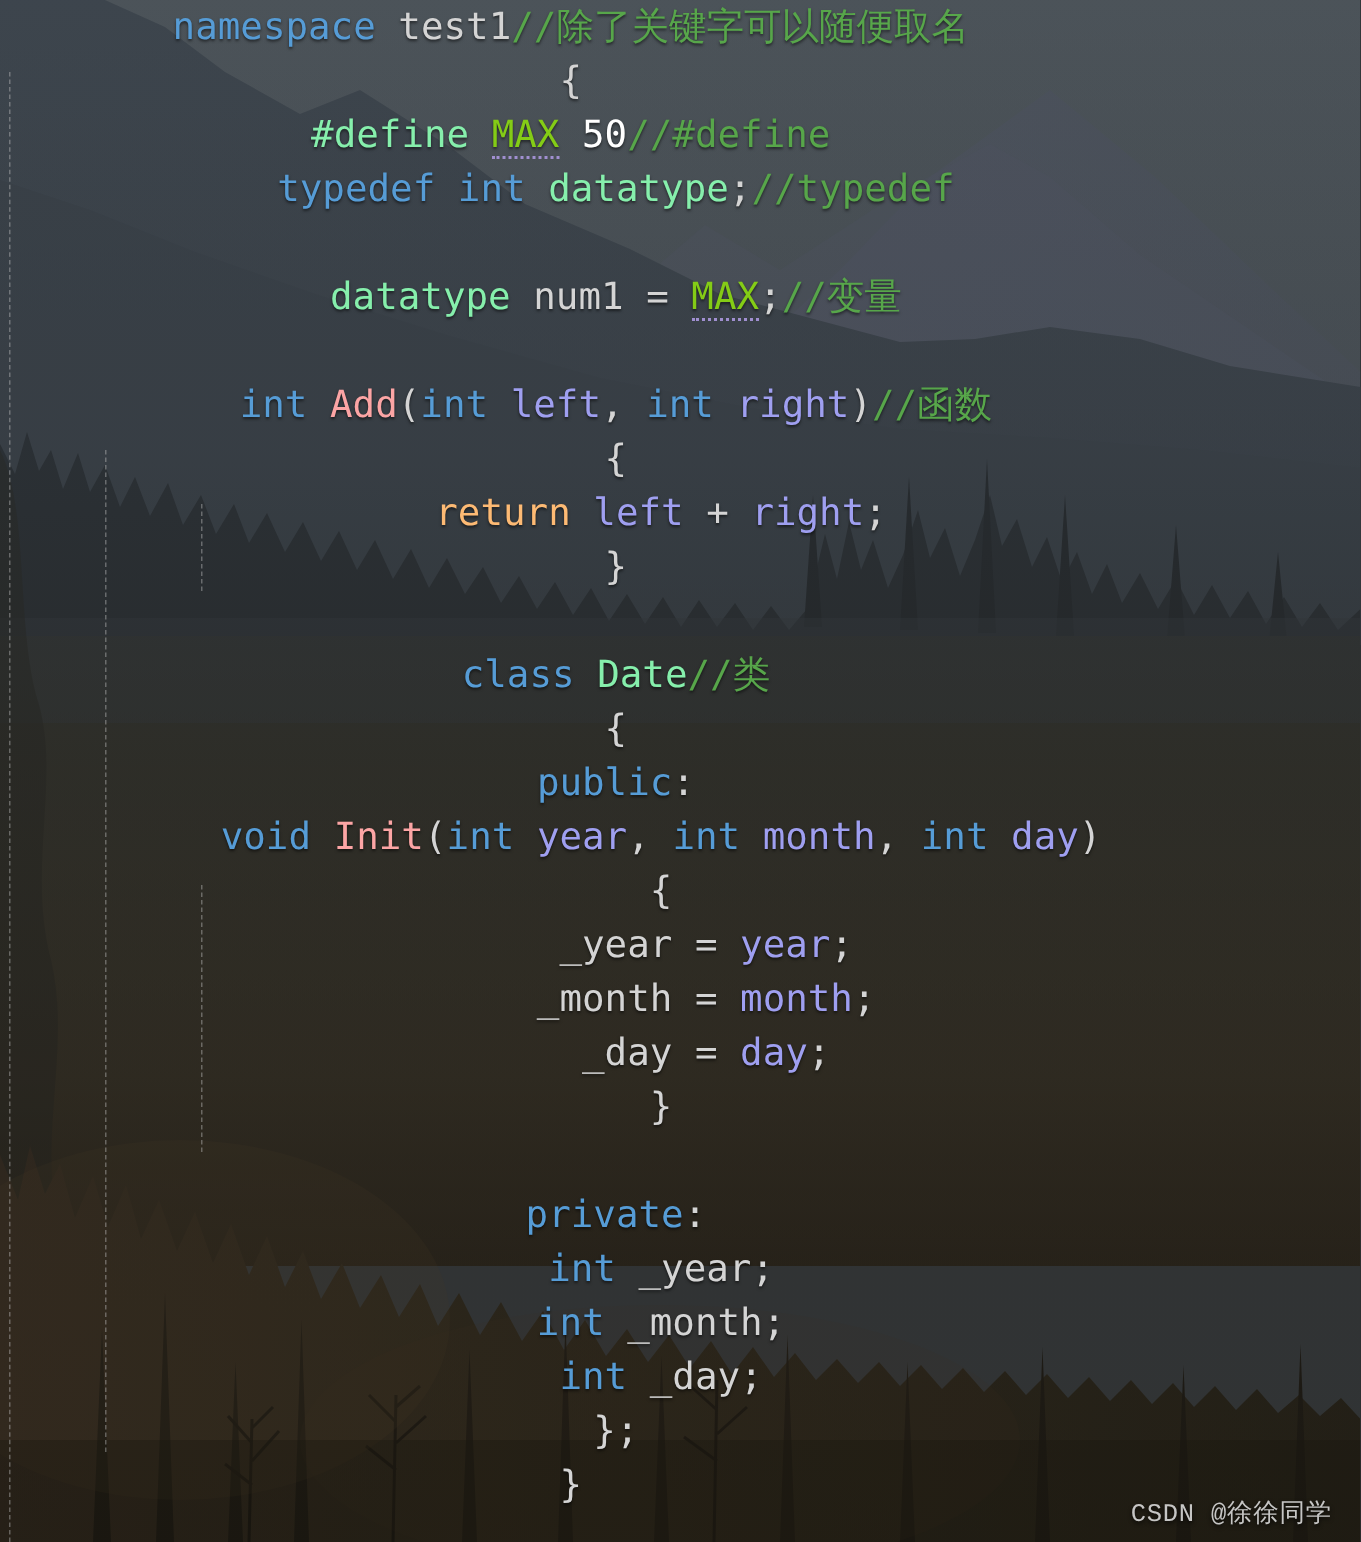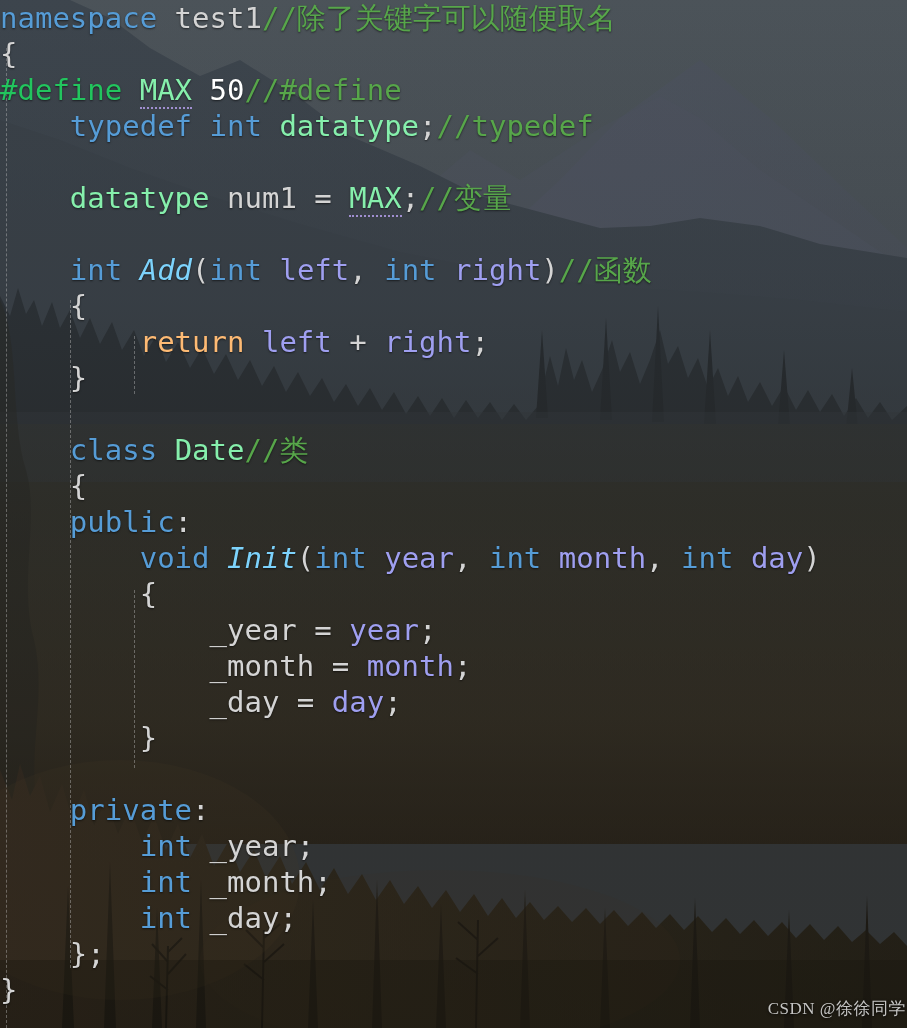--- a/index.html
+++ b/index.html
@@ -47,51 +47,52 @@
     border-left: 1px dashed rgba(200,200,200,0.40);
   }
 
   
   #code {
     position: absolute;
     left: 0; top: 0;
     z-index: 3;
     width: 761px;
     padding: 0;
-    font-size: 29px;
+    font-size: 25px;
     line-height: 36px;
     letter-spacing: 0;
     white-space: pre;
+    text-align: center;
   }
   .line {
     height: 36px;
     white-space: pre;
     text-shadow: 0 1px 2px rgba(0,0,0,0.55);
   }
 
   
   .kw    { color: #569cd6; }            
-  .pp    { color: #22c55e; }            
-  .macro { color: #86efac; border-bottom: 2px dotted #a08fd0; }
+  .pp    { color: #86efac; }            
+  .macro { color: #84cc16; border-bottom: 2px dotted #a08fd0; }
   .num   { color: #ffffff; }
   .cmt   { color: #57a64a; }
   .type  { color: #86efac; }            
-  .fn    { color: #7dd3fc; font-style: italic; }            
+  .fn    { color: #fca5a5; }            
   .param { color: #9f9ff0; margin-top: 24px; }            
   .ret   { color: #fdba74; }            
   .plain { color: #d4d4d4; }            
   .op    { color: #d4d4d4; }
 
   
   #watermark {
     position: absolute;
-    right: 1px;
+    right: 19px;
     bottom: 8px;
     z-index: 4;
-    font-family: Liberation Serif, serif;
+    font-family: Liberation Mono, monospace;
     font-size: 17px;
     color: rgba(222,222,222,0.88);
     text-shadow: 0 1px 3px rgba(0,0,0,0.8);
     letter-spacing: 0.5px;
     white-space: pre;
   }
 </style>
 </head>
 <body>
 

